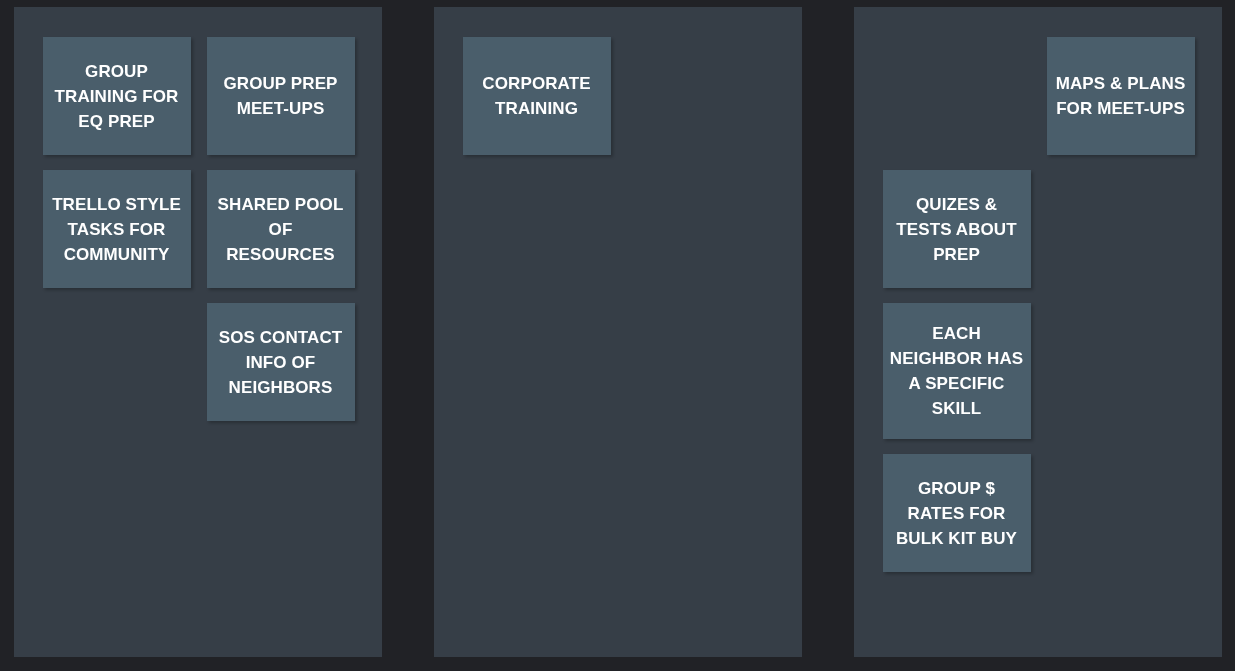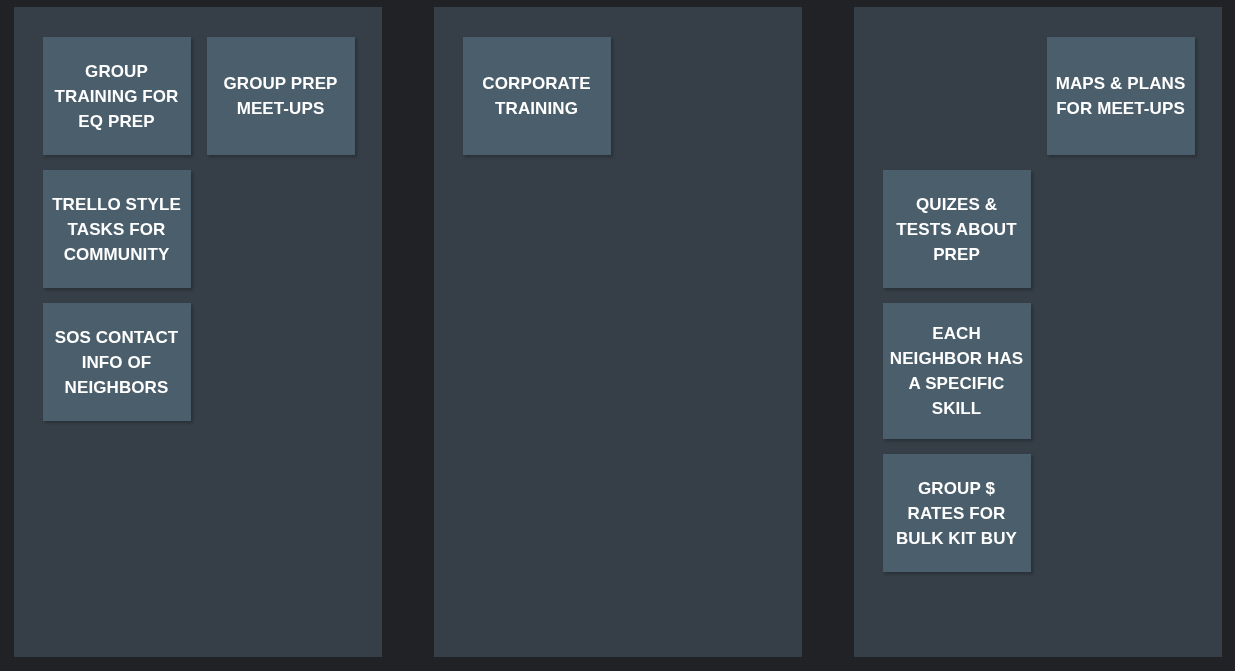--- a/index.html
+++ b/index.html
@@ -67,20 +67,21 @@
 </head>
 <body>
 
 <div class="board">
 
   <div class="column">
     <div class="card-grid">
       <div class="card">GROUP TRAINING FOR EQ PREP</div>
       <div class="card">GROUP PREP MEET-UPS</div>
       <div class="card">TRELLO STYLE TASKS FOR COMMUNITY</div>
+      <div class="card">SHARED POOL OF RESOURCES</div>
       <div class="card placeholder"></div>
       <div class="card">SOS CONTACT INFO OF NEIGHBORS</div>
     </div>
   </div>
 
   <div class="column">
     <div class="card-grid">
       <div class="card">CORPORATE TRAINING</div>
     </div>
   </div>

